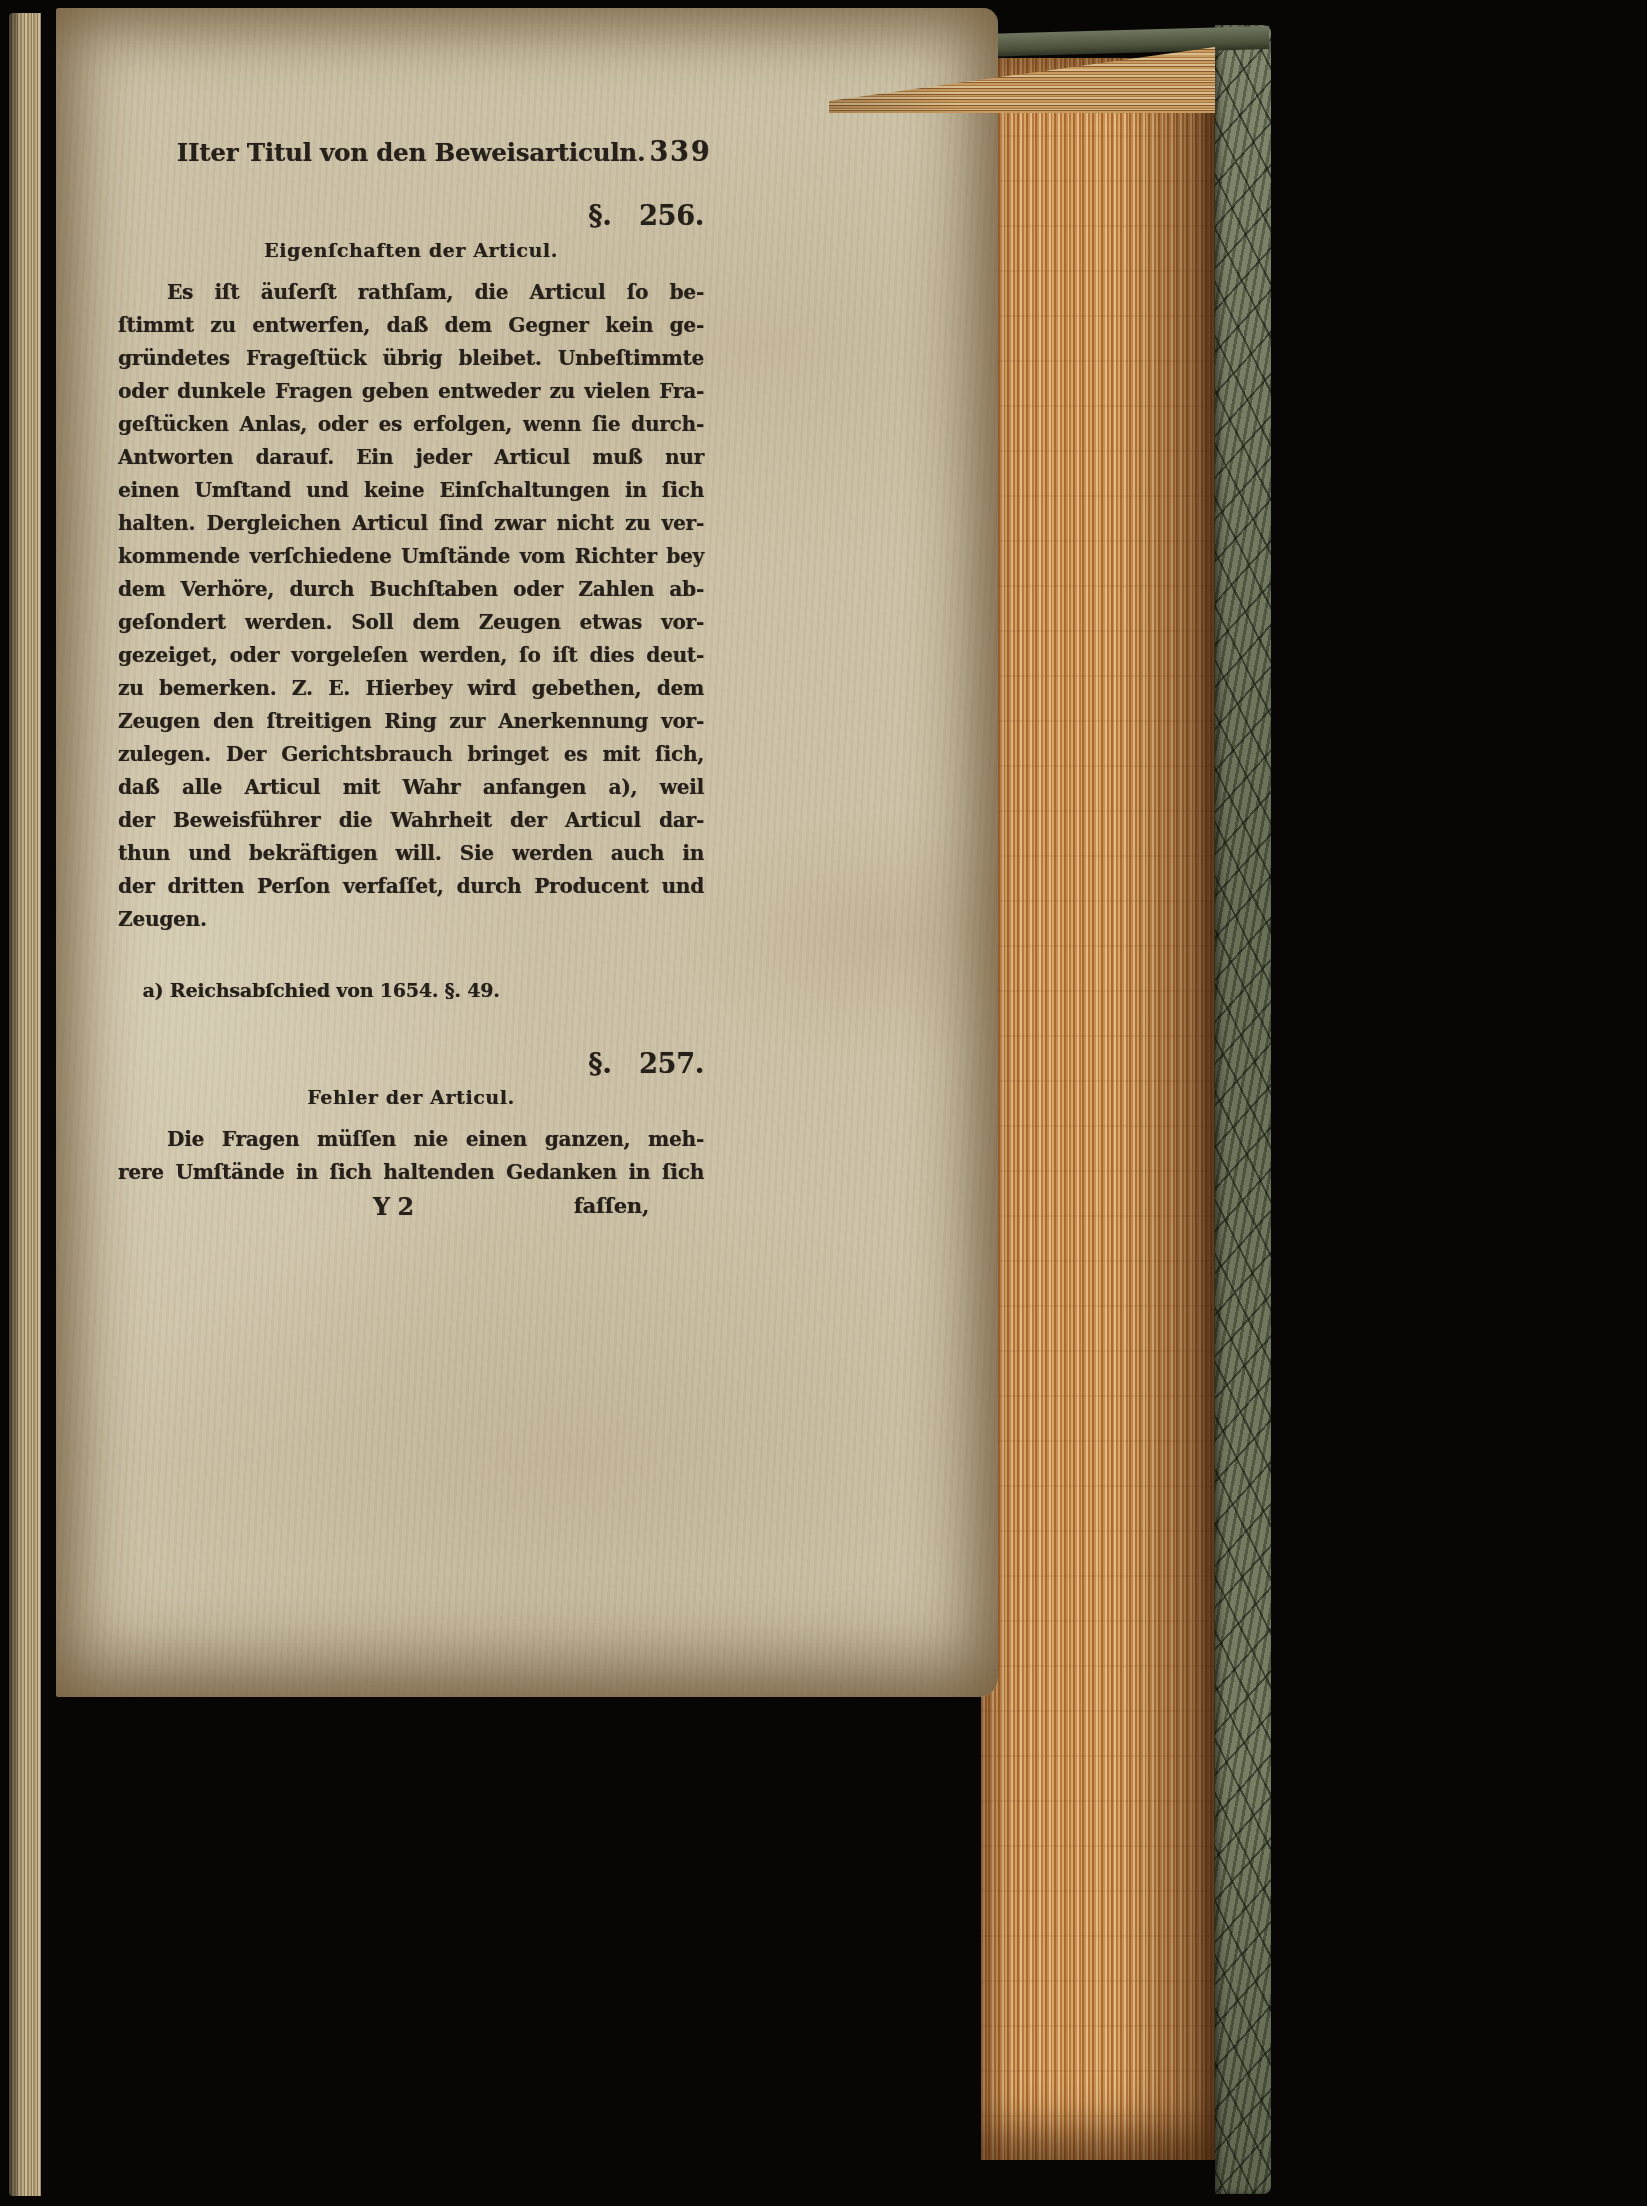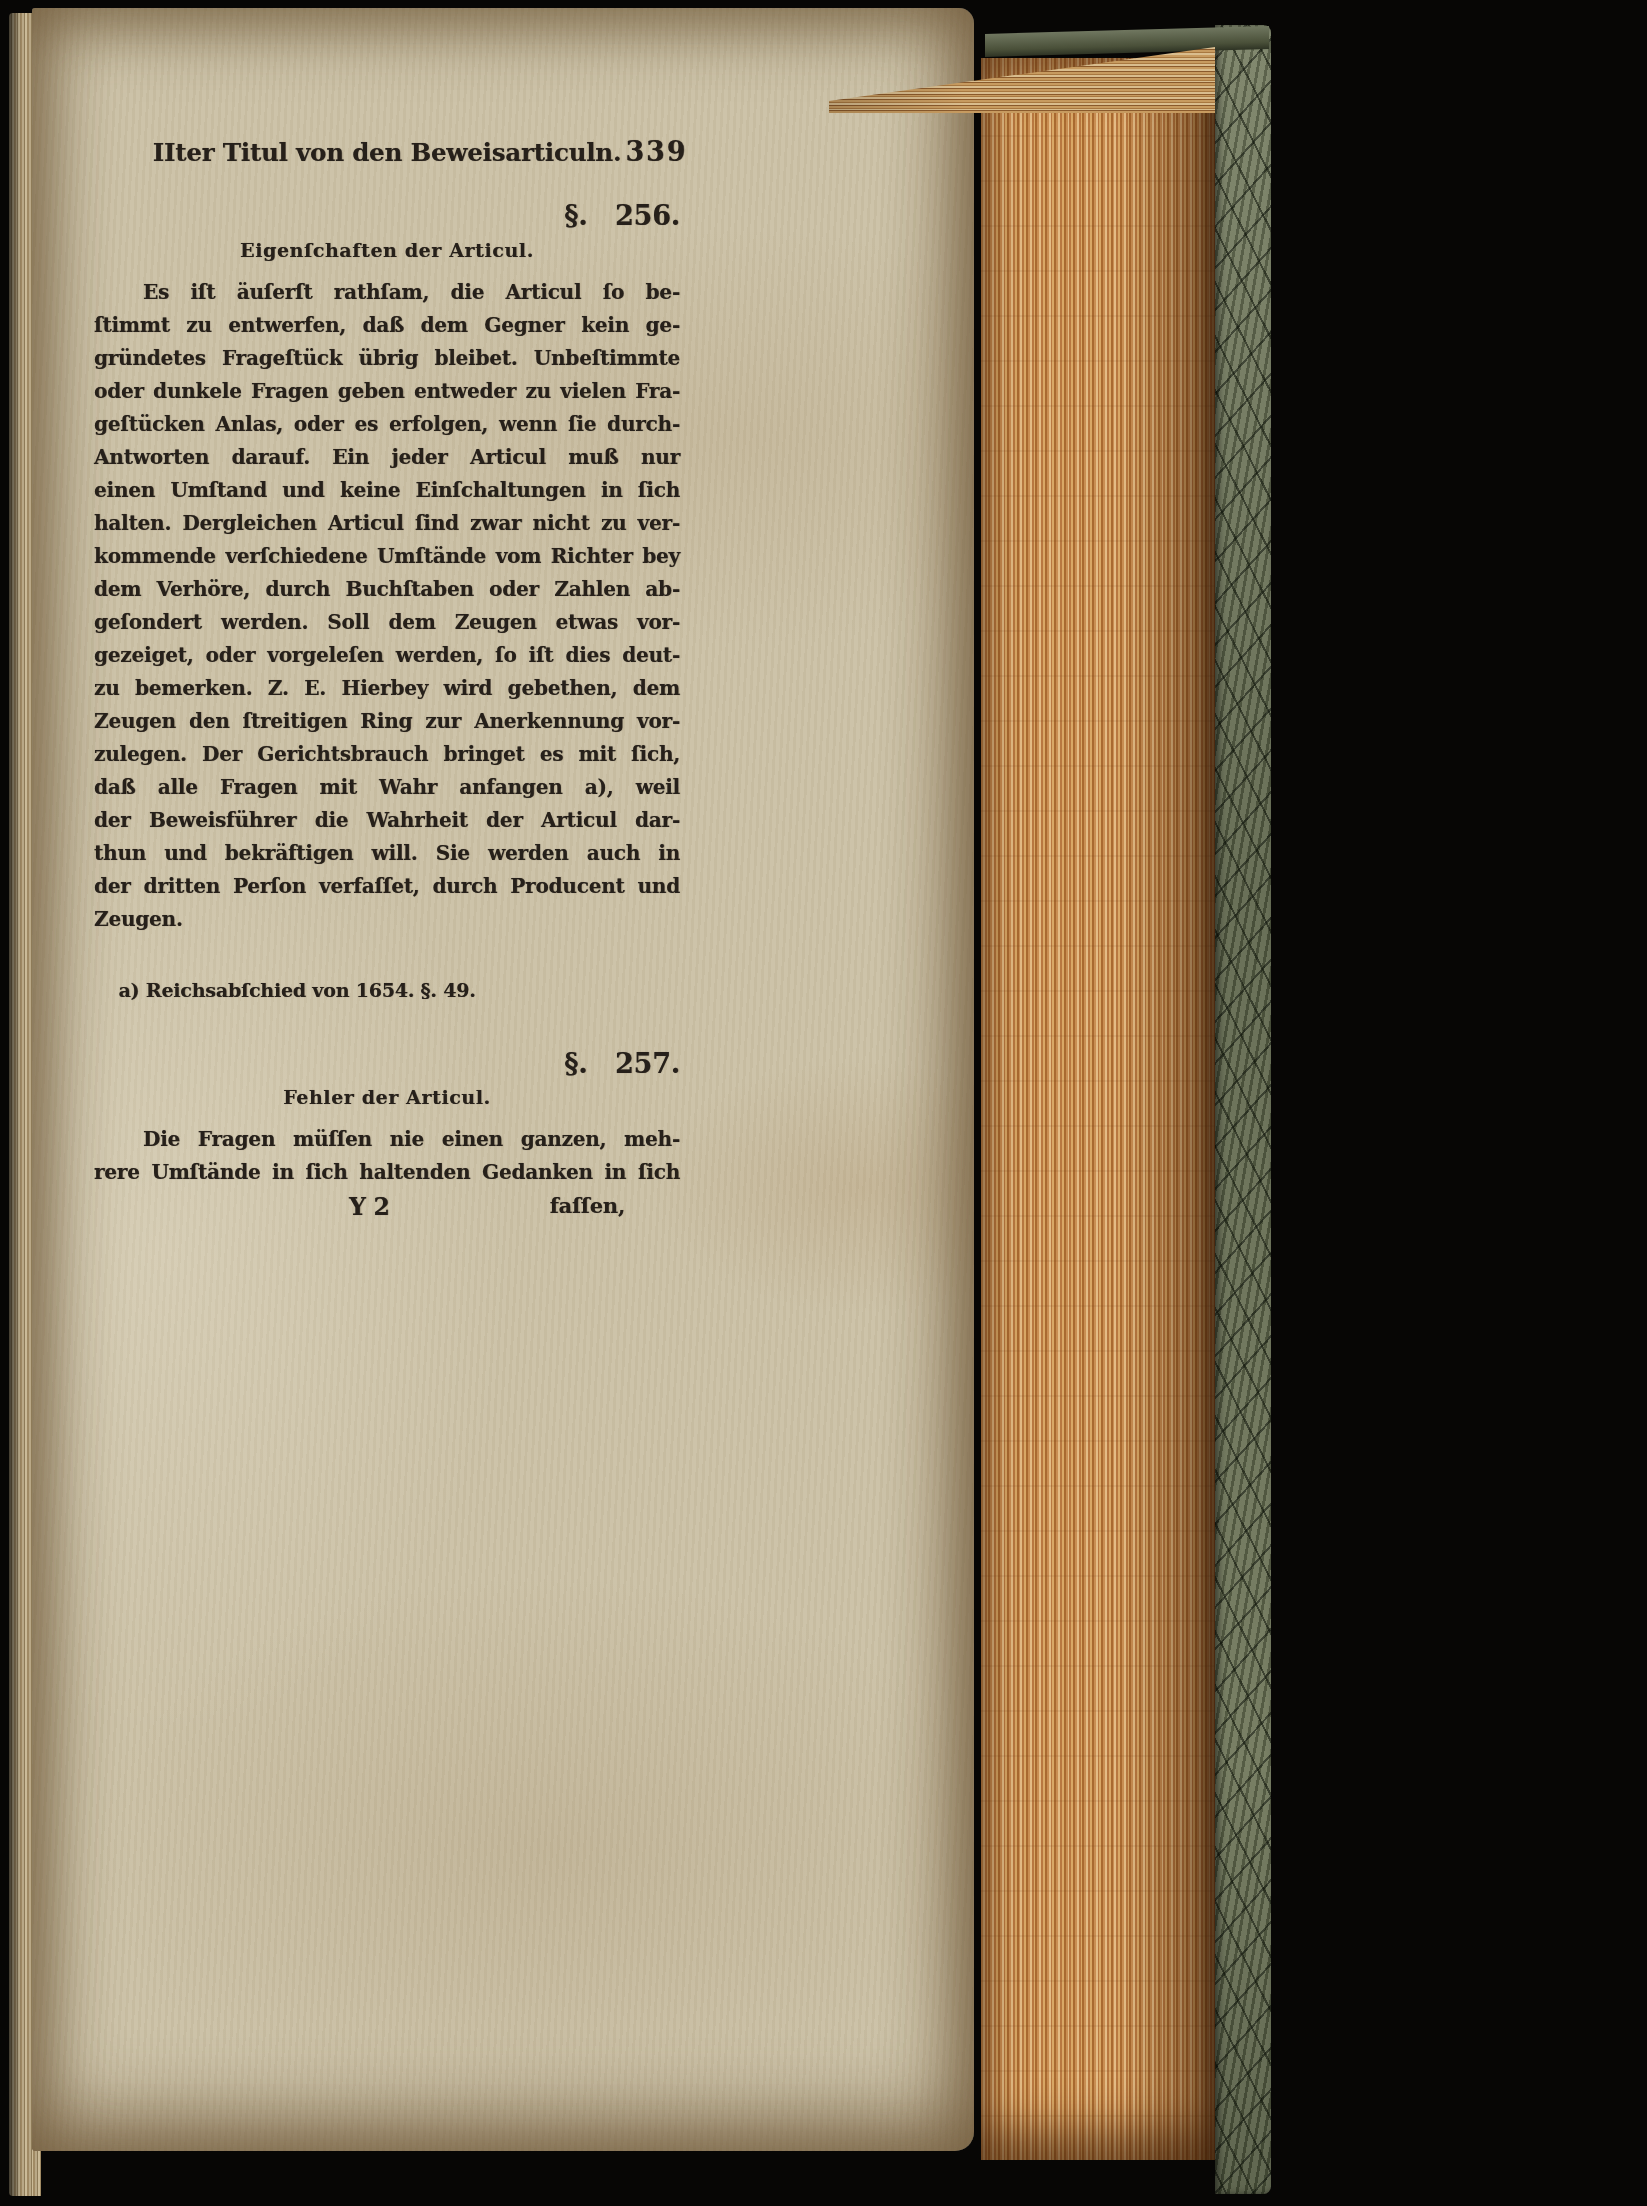--- a/index.html
+++ b/index.html
@@ -11,21 +11,21 @@
   .left-edge{
     position:absolute; left:9.4px; top:13px; width:32px; height:2183px;
     background:
       linear-gradient(90deg, rgba(0,0,0,.65), rgba(0,0,0,0) 40%),
       repeating-linear-gradient(90deg,#b9a886 0 1.9px,#8e7b58 1.9px 2.8px,#cbbb98 2.8px 4.7px,#a08a64 4.7px 6.6px);
     border-radius:3.8px 0 0 3.8px;
   }
 
   
   .page{
-    position:absolute; left:32px; top:7.5px; width:942px; height:2143px; z-index:2;
+    position:absolute; left:56px; top:7.5px; width:942px; height:1689px; z-index:2;
     background-color:#cbc1a6;
     background-image:
       radial-gradient(ellipse 565px 301px at 75% 20%, rgba(142,108,64,.10), transparent 70%),
       radial-gradient(ellipse 490px 678px at 14% 58%, rgba(255,250,235,.20), transparent 72%),
       radial-gradient(ellipse 659px 395px at 55% 86%, rgba(130,100,60,.13), transparent 70%),
       radial-gradient(ellipse 282px 169px at 88% 55%, rgba(150,105,55,.14), transparent 75%),
       repeating-linear-gradient(93deg, rgba(120,95,60,.05) 0 2.8px, rgba(255,255,255,.04) 2.8px 6.6px);
     box-shadow:
       inset 0 0 85px rgba(105,85,55,.38),
       inset -26px 0 61px rgba(110,85,50,.38),
@@ -125,21 +125,21 @@
         <div class="line">Antworten darauf.  Ein jeder Articul muß nur</div>
         <div class="line">einen Umſtand und keine Einſchaltungen in ſich</div>
         <div class="line">halten. Dergleichen Articul ſind zwar nicht zu ver-</div>
         <div class="line">kommende verſchiedene Umſtände vom Richter bey</div>
         <div class="line">dem Verhöre, durch Buchſtaben oder Zahlen ab-</div>
         <div class="line">geſondert werden.   Soll dem Zeugen etwas vor-</div>
         <div class="line">gezeiget, oder vorgeleſen werden, ſo iſt dies deut-</div>
         <div class="line">zu bemerken.   Z. E. Hierbey wird gebethen, dem</div>
         <div class="line">Zeugen den ſtreitigen Ring zur Anerkennung vor-</div>
         <div class="line">zulegen.   Der Gerichtsbrauch bringet es mit ſich,</div>
-        <div class="line">daß alle Fragen mit Wahr anfangen a), weil</div>
+        <div class="line">daß alle Articul mit Wahr anfangen a), weil</div>
         <div class="line">der Beweisführer die Wahrheit der Articul dar-</div>
         <div class="line">thun und bekräftigen will.   Sie werden auch in</div>
         <div class="line">der dritten Perſon verfaſſet, durch Producent und</div>
         <div class="line last">Zeugen.</div>
       </div>
 
       <div class="footnote">a) Reichsabſchied von 1654. §. 49.</div>
 
       <div class="sec-num second">§.   257.</div>
       <div class="sec-head">Fehler der Articul.</div>

